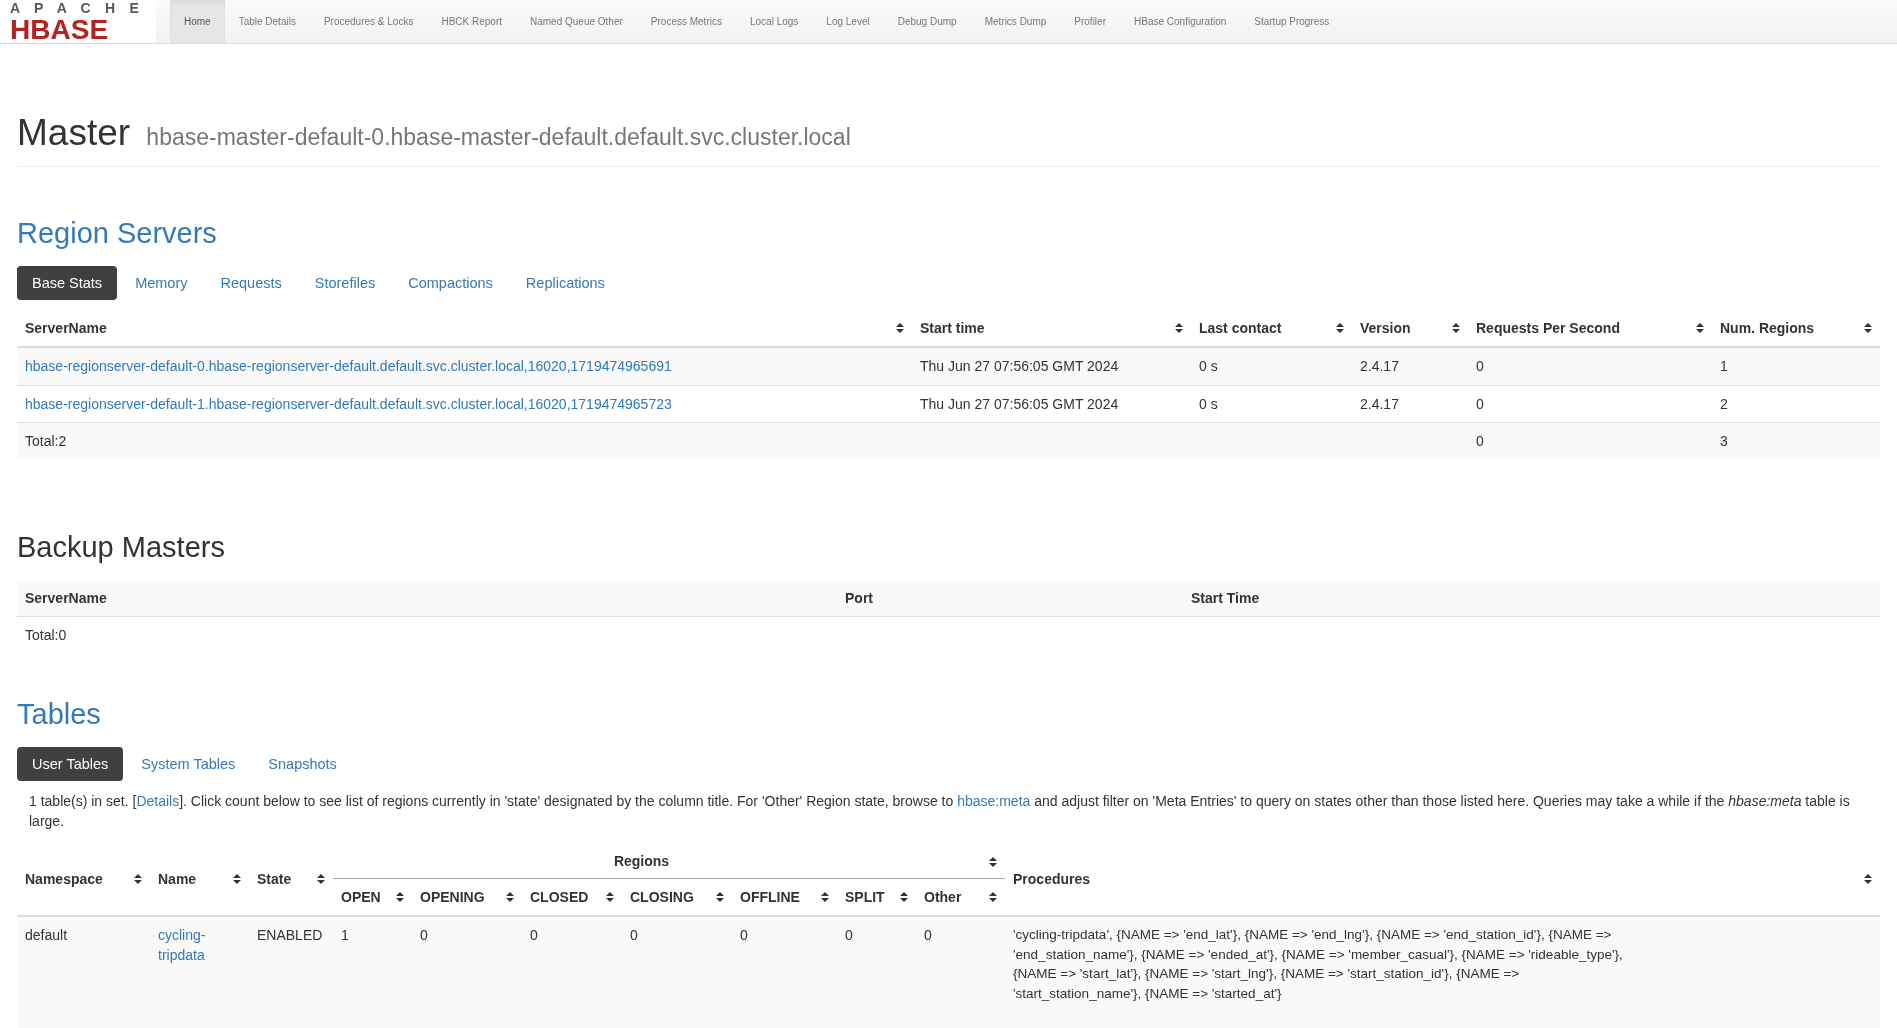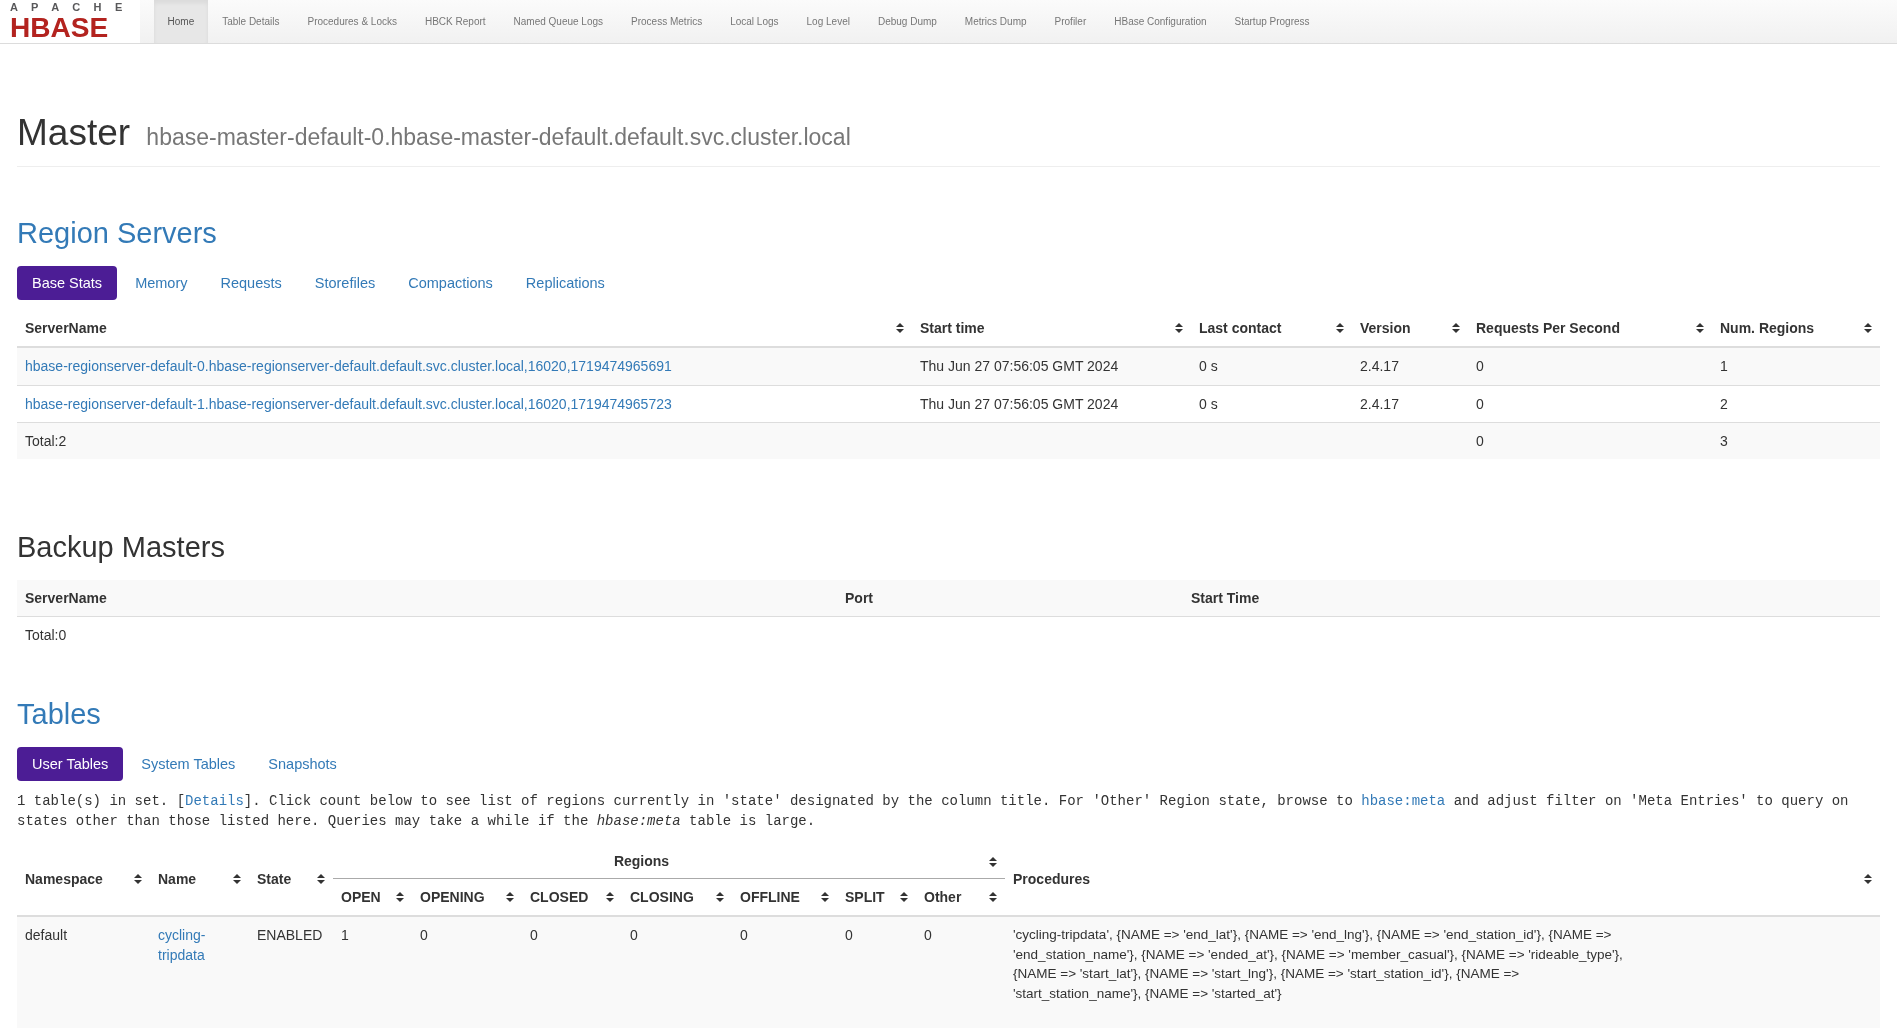--- a/index.html
+++ b/index.html
@@ -16,21 +16,21 @@
     height: 44px; display: flex; align-items: stretch;
     background: linear-gradient(to bottom, #fbfbfb, #f1f1f1);
     border-bottom: 1px solid #dcdcdc;
   }
   .brand {
     background: #fff; padding: 3px 12px 2px 10px;
     display: flex; flex-direction: column; justify-content: center;
     line-height: 1; min-width: 122px;
   }
   .brand-top {
-    font-size: 11px; font-weight: bold; letter-spacing: 5.2px;
+    font-size: 14px; font-weight: bold; letter-spacing: 5.2px;
     color: #58585a; margin-bottom: 2px; white-space: nowrap;
   }
   .brand-bottom {
     font-size: 27px; font-weight: 900; color: #b3231f;
     letter-spacing: 0px; transform: scaleX(1.04); transform-origin: left center;
     white-space: nowrap;
   }
   .nav-items { display: flex; list-style: none; margin: 0 0 0 14px; padding: 0; }
   .nav-items li {
     line-height: 43px; padding: 0 14px; color: #777; font-size: 10px;
@@ -56,21 +56,21 @@
   .sec-rs { margin-top: 50px; }
   .sec-bm { margin-top: 72px; }
   .sec-tb { margin-top: 44px; }
 
   
   .pills { display: flex; list-style: none; margin: 0 0 10px; padding: 0; }
   .pills li {
     padding: 9px 15px; font-size: 14.5px; color: #337ab7;
     border-radius: 4px; cursor: pointer; margin-right: 3px; white-space: nowrap;
   }
-  .pills li.active { background: #4c1d95; color: #fff; }
+  .pills li.active { background: #404040; color: #fff; }
 
   
   table.tbl { width: 100%; border-collapse: collapse; table-layout: fixed; }
   table.tbl th, table.tbl td {
     padding: 8px; text-align: left; vertical-align: top;
     font-size: 14px; line-height: 1.45; word-wrap: break-word; margin-left: 36px;
   }
   table.tbl thead th { border-bottom: 2px solid #ddd; font-weight: bold; cursor: pointer; }
   table.tbl tbody td { border-top: 1px solid #ddd; }
   tr.odd { background: #f9f9f9; }
@@ -94,37 +94,37 @@
   table.bm th.underlined { border-bottom: 1px solid #ddd; }
 
   
   table.tt th.mid { vertical-align: middle; }
   table.tt th.group { border-bottom: 1px solid #aaa; padding-bottom: 6px; }
   table.tt thead tr.sub th { border-bottom: 2px solid #ddd; }
   table.tt tbody tr { height: 148px; }
   table.tt tbody tr td { border-bottom: 1px solid #ddd; }
   .desc { max-width: 625px; font-size: 13.5px; }
 
-  .note { font-size: 14px; line-height: 1.45; margin: 4px 0 12px; max-width: 1860px; font-family: Liberation Mono, monospace; }
+  .note { font-size: 14px; line-height: 1.45; margin: 4px 12px 12px; max-width: 1860px; }
   .note em { font-style: italic; }
 </style>
 </head>
 <body>
 
 <nav class="navbar">
   <a class="brand">
     <span class="brand-top">A P A C H E</span>
     <span class="brand-bottom">HBASE</span>
   </a>
   <ul class="nav-items">
     <li class="active">Home</li>
     <li>Table Details</li>
     <li>Procedures &amp; Locks</li>
     <li>HBCK Report</li>
-    <li>Named Queue Logs</li>
+    <li>Named Queue Other</li>
     <li>Process Metrics</li>
     <li>Local Logs</li>
     <li>Log Level</li>
     <li>Debug Dump</li>
     <li>Metrics Dump</li>
     <li>Profiler</li>
     <li>HBase Configuration</li>
     <li>Startup Progress</li>
   </ul>
 </nav>

